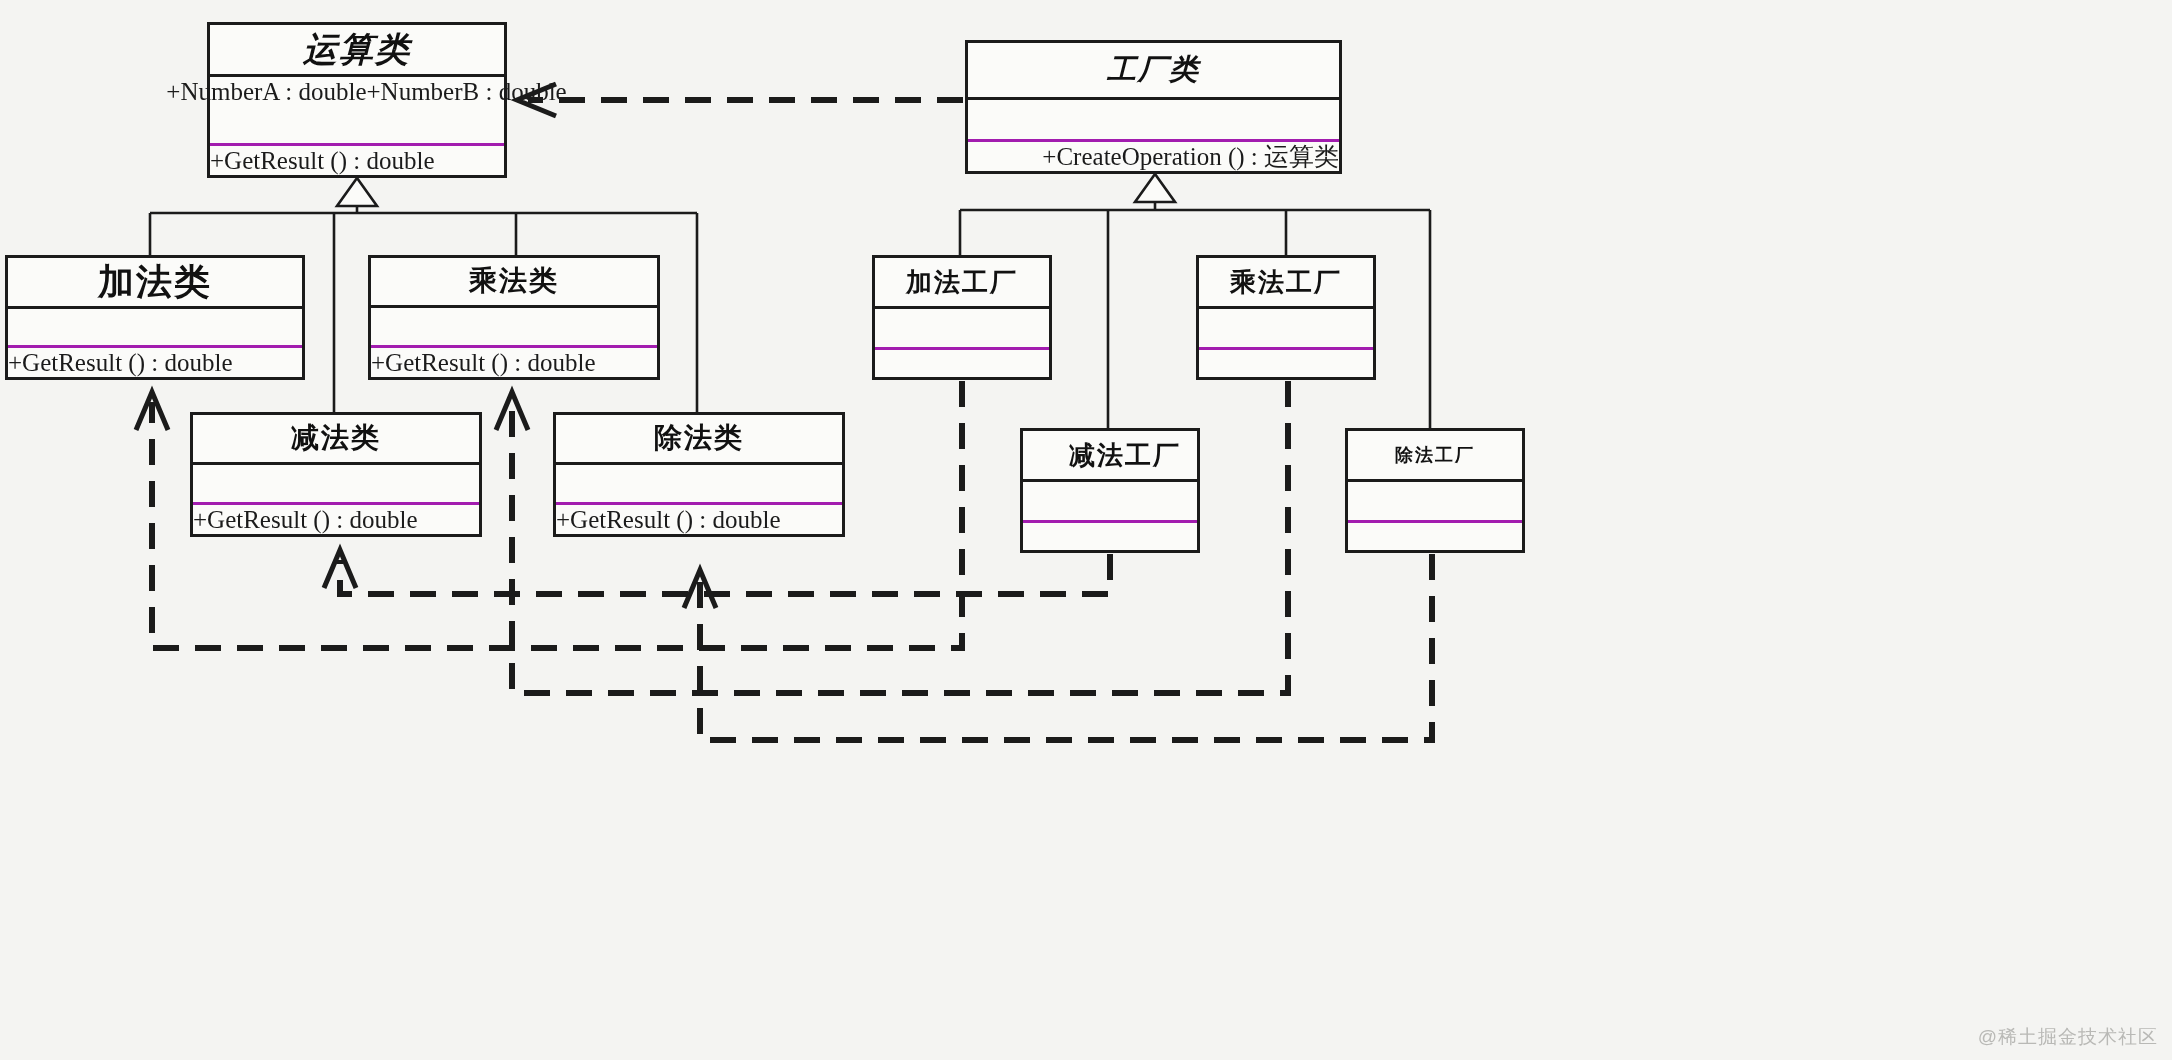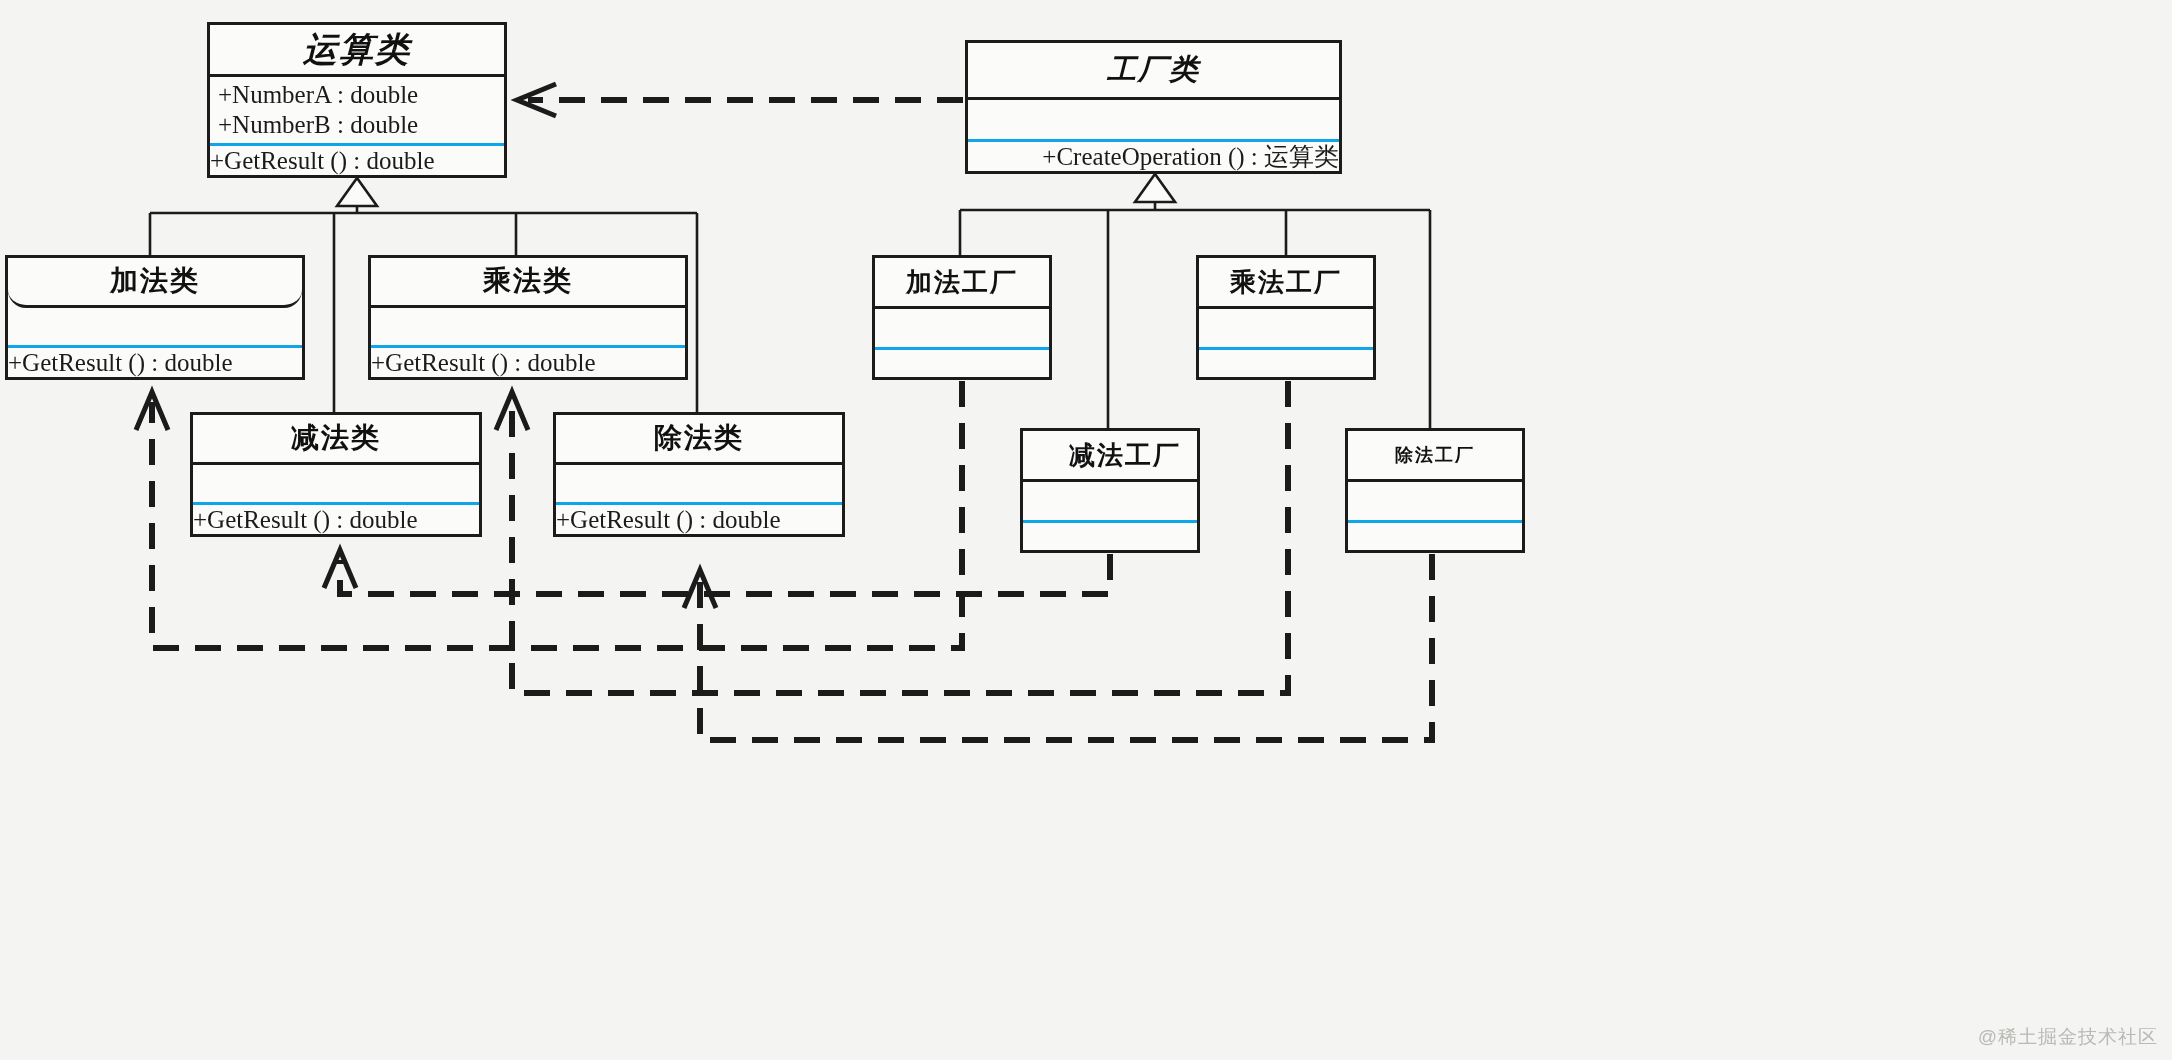--- a/index.html
+++ b/index.html
@@ -20,23 +20,23 @@
   }
   .uml-name{
     display:flex;align-items:center;justify-content:center;
     border-bottom:3px solid #1b1b1b;
     font-weight:bold;
     letter-spacing:2px;
     color:#111;
   }
   .uml-name.abstract{font-style:italic;}
   .uml-attrs{
-    border-bottom:3px solid #0ea5e9;
-    display:flex;flex-direction:column;justify-content:center;
-    padding-left:8px;
+    border-bottom:3px solid #a21caf;
+    display:flex;flex-direction:row;justify-content:center;
+    padding-left:19px;
   }
   .uml-ops{
     display:flex;flex-direction:column;justify-content:center;
     border-radius:9px;
   }
   .member{
     font-family:"Liberation Serif",serif;
     color:#1b1b1b;
     white-space:nowrap;
     line-height:1.18;
@@ -122,28 +122,28 @@
 
   <div class="uml-box" style="left:965px;top:40px;width:377px;height:134px;text-align:right;">
     <div class="uml-name abstract" style="height:55px;font-size:29px;">工厂类</div>
     <div class="uml-attrs" style="height:40px;"></div>
     <div class="uml-ops">
       <div class="member" style="font-size:25px;">+CreateOperation () : 运算类</div>
     </div>
   </div>
 
   <div class="uml-box" style="left:5px;top:255px;width:300px;height:125px;">
-    <div class="uml-name" style="height:48px;font-size:28px;border-radius:18px;">加法类</div>
+    <div class="uml-name" style="height:48px;font-size:36px;">加法类</div>
     <div class="uml-attrs" style="height:38px;"></div>
     <div class="uml-ops">
       <div class="member" style="font-size:25px;">+GetResult () : double</div>
     </div>
   </div>
 
-  <div class="uml-box" style="left:368px;top:255px;width:320px;height:125px;">
+  <div class="uml-box" style="left:368px;top:255px;width:292px;height:125px;">
     <div class="uml-name" style="height:48px;font-size:28px;">乘法类</div>
     <div class="uml-attrs" style="height:38px;"></div>
     <div class="uml-ops">
       <div class="member" style="font-size:25px;">+GetResult () : double</div>
     </div>
   </div>
 
   <div class="uml-box" style="left:190px;top:412px;width:292px;height:125px;">
     <div class="uml-name" style="height:48px;font-size:28px;">减法类</div>
     <div class="uml-attrs" style="height:38px;"></div>

